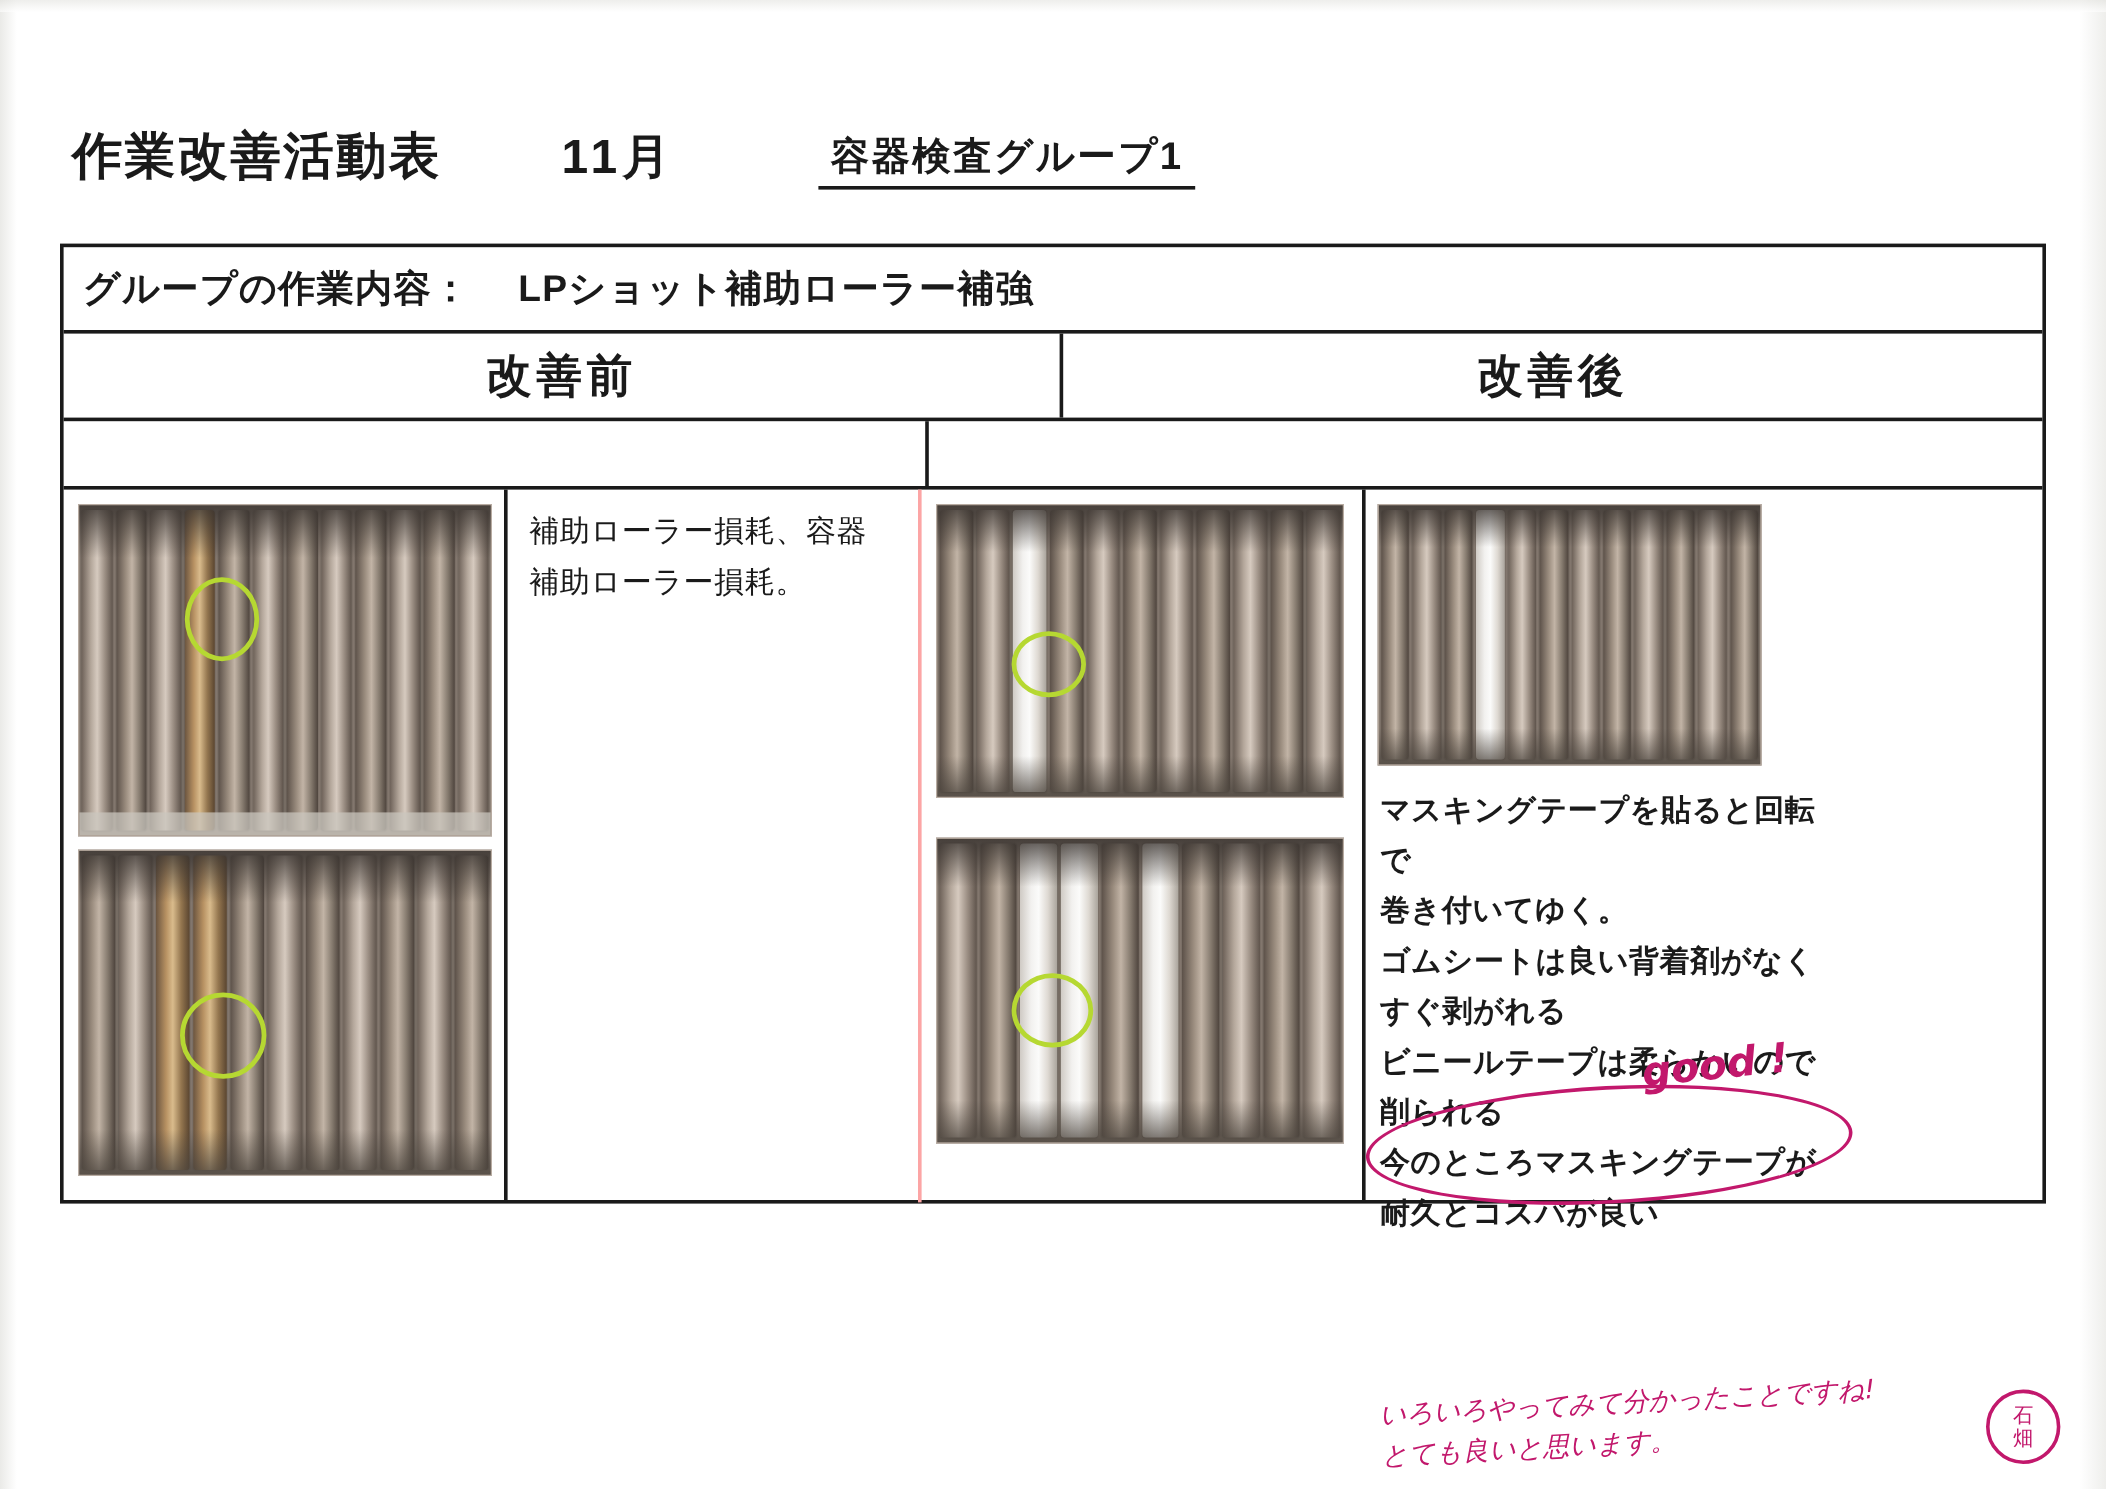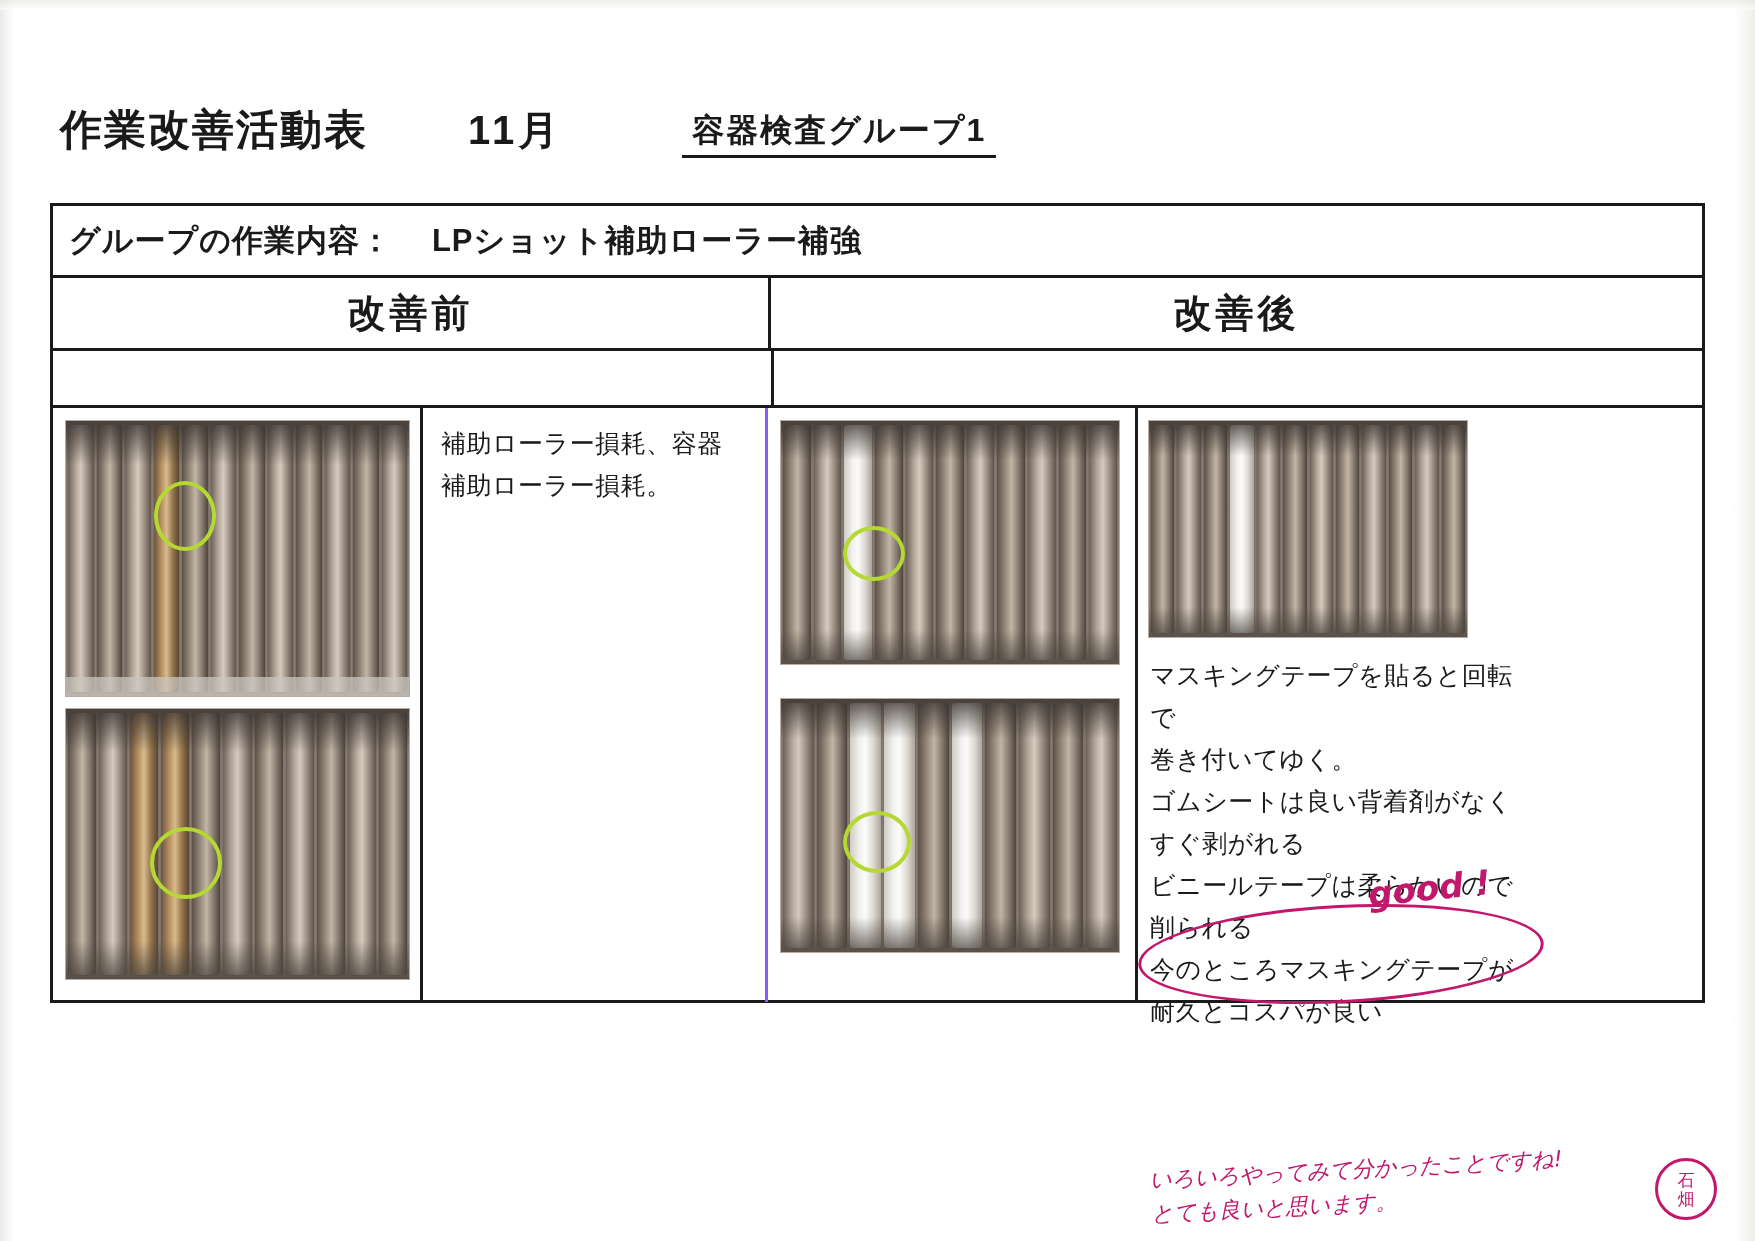--- a/index.html
+++ b/index.html
@@ -111,21 +111,21 @@
   .head-before, .head-after {
     display: flex;
     align-items: center;
     justify-content: center;
     font-size: 38px;
     font-weight: 700;
     letter-spacing: 4px;
     box-sizing: border-box;
   }
   .head-before {
-    width: 718px;
+    width: 833px;
     border-right: 3px solid #1a1a1a;
   }
   .head-after {
     flex: 1;
   }
 
   .row-spacer {
     height: 54px;
     display: flex;
     border-bottom: 3px solid #1a1a1a;
@@ -141,21 +141,21 @@
     height: 594px;
   }
   .cell-before-img {
     width: 370px;
     border-right: 3px solid #1a1a1a;
     box-sizing: border-box;
     position: relative;
   }
   .cell-before-note {
     width: 345px;
-    border-right: 3px solid #8b5cf6;
+    border-right: 3px solid #fca5a5;
     box-sizing: border-box;
     padding: 14px 18px;
   }
   .cell-after-img {
     width: 370px;
     border-right: 3px solid #1a1a1a;
     box-sizing: border-box;
     position: relative;
   }
   .cell-after-note {
@@ -235,20 +235,21 @@
   #photo-before-2 { position: absolute; left: 12px; top: 300px; width: 345px; height: 272px; }
   #photo-after-1  { position: absolute; left: 12px; top: 12px; width: 340px; height: 245px; }
   #photo-after-2  { position: absolute; left: 12px; top: 290px; width: 340px; height: 255px; }
   #photo-after-3  { position: absolute; left: 10px; top: 12px; width: 320px; height: 218px; }
 
   .after-note-text {
     position: absolute;
     left: 12px;
     top: 246px;
     width: 370px;
+    font-weight: bold;
   }
 
   
   .hand {
     font-family: "DejaVu Sans", sans-serif;
     color: #c2186c;
     font-style: italic;
   }
   .hand-good {
     position: absolute;

